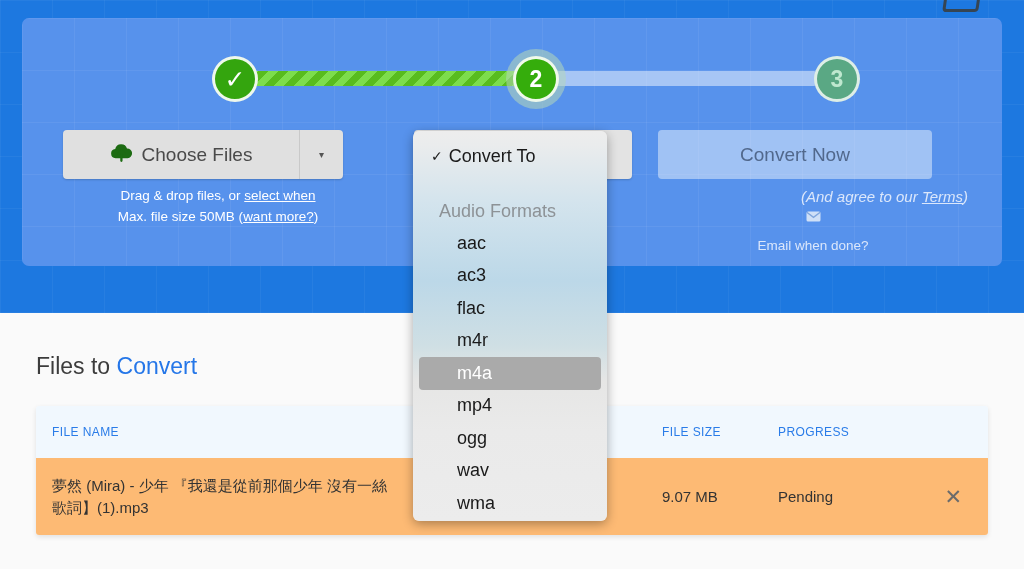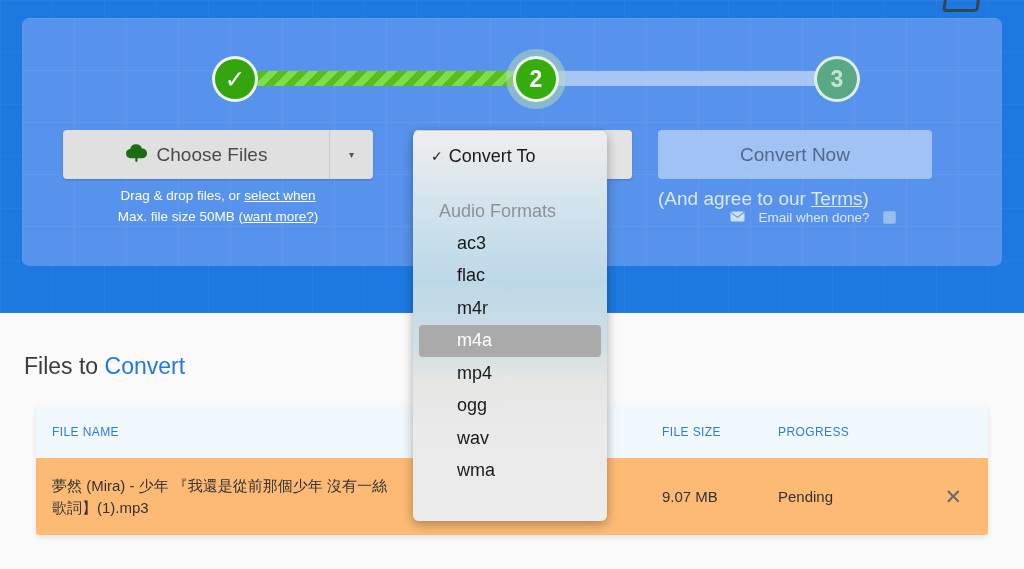--- a/index.html
+++ b/index.html
@@ -71,21 +71,21 @@
     border: 3px solid rgba(255,255,255,0.92);
   }
   .step-1 { left: 190px; background: #34a50e; }
   .step-2 { left: 491px; background: #35ad0c; box-shadow: 0 0 0 7px rgba(180,215,185,0.55); }
   .step-3 { left: 792px; background: #5aa884; color: #bfe8cf;
             border-color: rgba(255,255,255,0.80); }
   .check-glyph { font-size: 25px; line-height: 1; font-weight: 700; }
 
   
   .chooser {
-    position: absolute; left: 41px; top: 112px; width: 310px;
+    position: absolute; left: 41px; top: 112px; width: 280px;
     display: flex;
     border-radius: 4px; overflow: hidden;
     background: #e0e0e0;
     box-shadow: 0 1px 2px rgba(0,0,0,.18);
     text-align: center;
   }
   .chooser-main {
     flex: 1; height: 49px;
     display: flex; align-items: center; justify-content: center; gap: 9px;
     font-size: 19px; color: #4a4a4a;
@@ -117,37 +117,37 @@
   .convert-now {
     position: absolute; left: 636px; top: 112px;
     width: 274px; height: 49px;
     background: rgba(255,255,255,0.44);
     border-radius: 4px;
     display: flex; align-items: center; justify-content: center;
     font-size: 19px; color: #51688c;
   }
   .terms-line {
     position: absolute; left: 636px; top: 170px; width: 310px;
-    text-align: left; color: #dbe7fb; font-size: 19px;
+    text-align: right; color: #dbe7fb; font-size: 15px; font-style: italic;
   }
   .terms-line a { color: #dbe7fb; text-decoration: underline; }
   .email-line {
     position: absolute; left: 636px; top: 192px; width: 310px;
     display: flex; align-items: center; justify-content: center; gap: 13px;
-    color: #dbe7fb; font-size: 13.5px;
+    color: #dbe7fb; font-size: 13.5px; flex-direction: column;
   }
   .mail-icon { display:block; }
   .email-box {
     width: 13px; height: 13px; border-radius: 2px;
     background: #9dbdec; border: 1px solid #8fb2e6;
   }
 
   
   .files-title {
-    position: absolute; left: 24px; top: 353px;
+    position: absolute; left: 36px; top: 353px;
     font-size: 23px; color: #3c3c3c;
   }
   .files-title .accent { color: #2476e8; }
 
   .table {
     position: absolute; left: 36px; top: 406px; width: 952px;
     border-radius: 3px; overflow: hidden;
     box-shadow: 0 2px 5px rgba(0,0,0,.10);
   }
   .thead {
@@ -307,20 +307,21 @@
   </div>
 
   <div class="menu">
     <div class="menu-selected-top">
       <span class="menu-check">✓</span>
       <span>Convert To</span>
     </div>
     <div class="menu-gap"></div>
     <div class="menu-group-label">Audio Formats</div>
 
+    <div class="menu-item">aac</div>
     <div class="menu-item">ac3</div>
     <div class="menu-item">flac</div>
     <div class="menu-item">m4r</div>
     <div class="menu-item menu-hl">m4a</div>
     <div class="menu-item">mp4</div>
     <div class="menu-item">ogg</div>
     <div class="menu-item">wav</div>
     <div class="menu-item">wma</div>
   </div>
 

